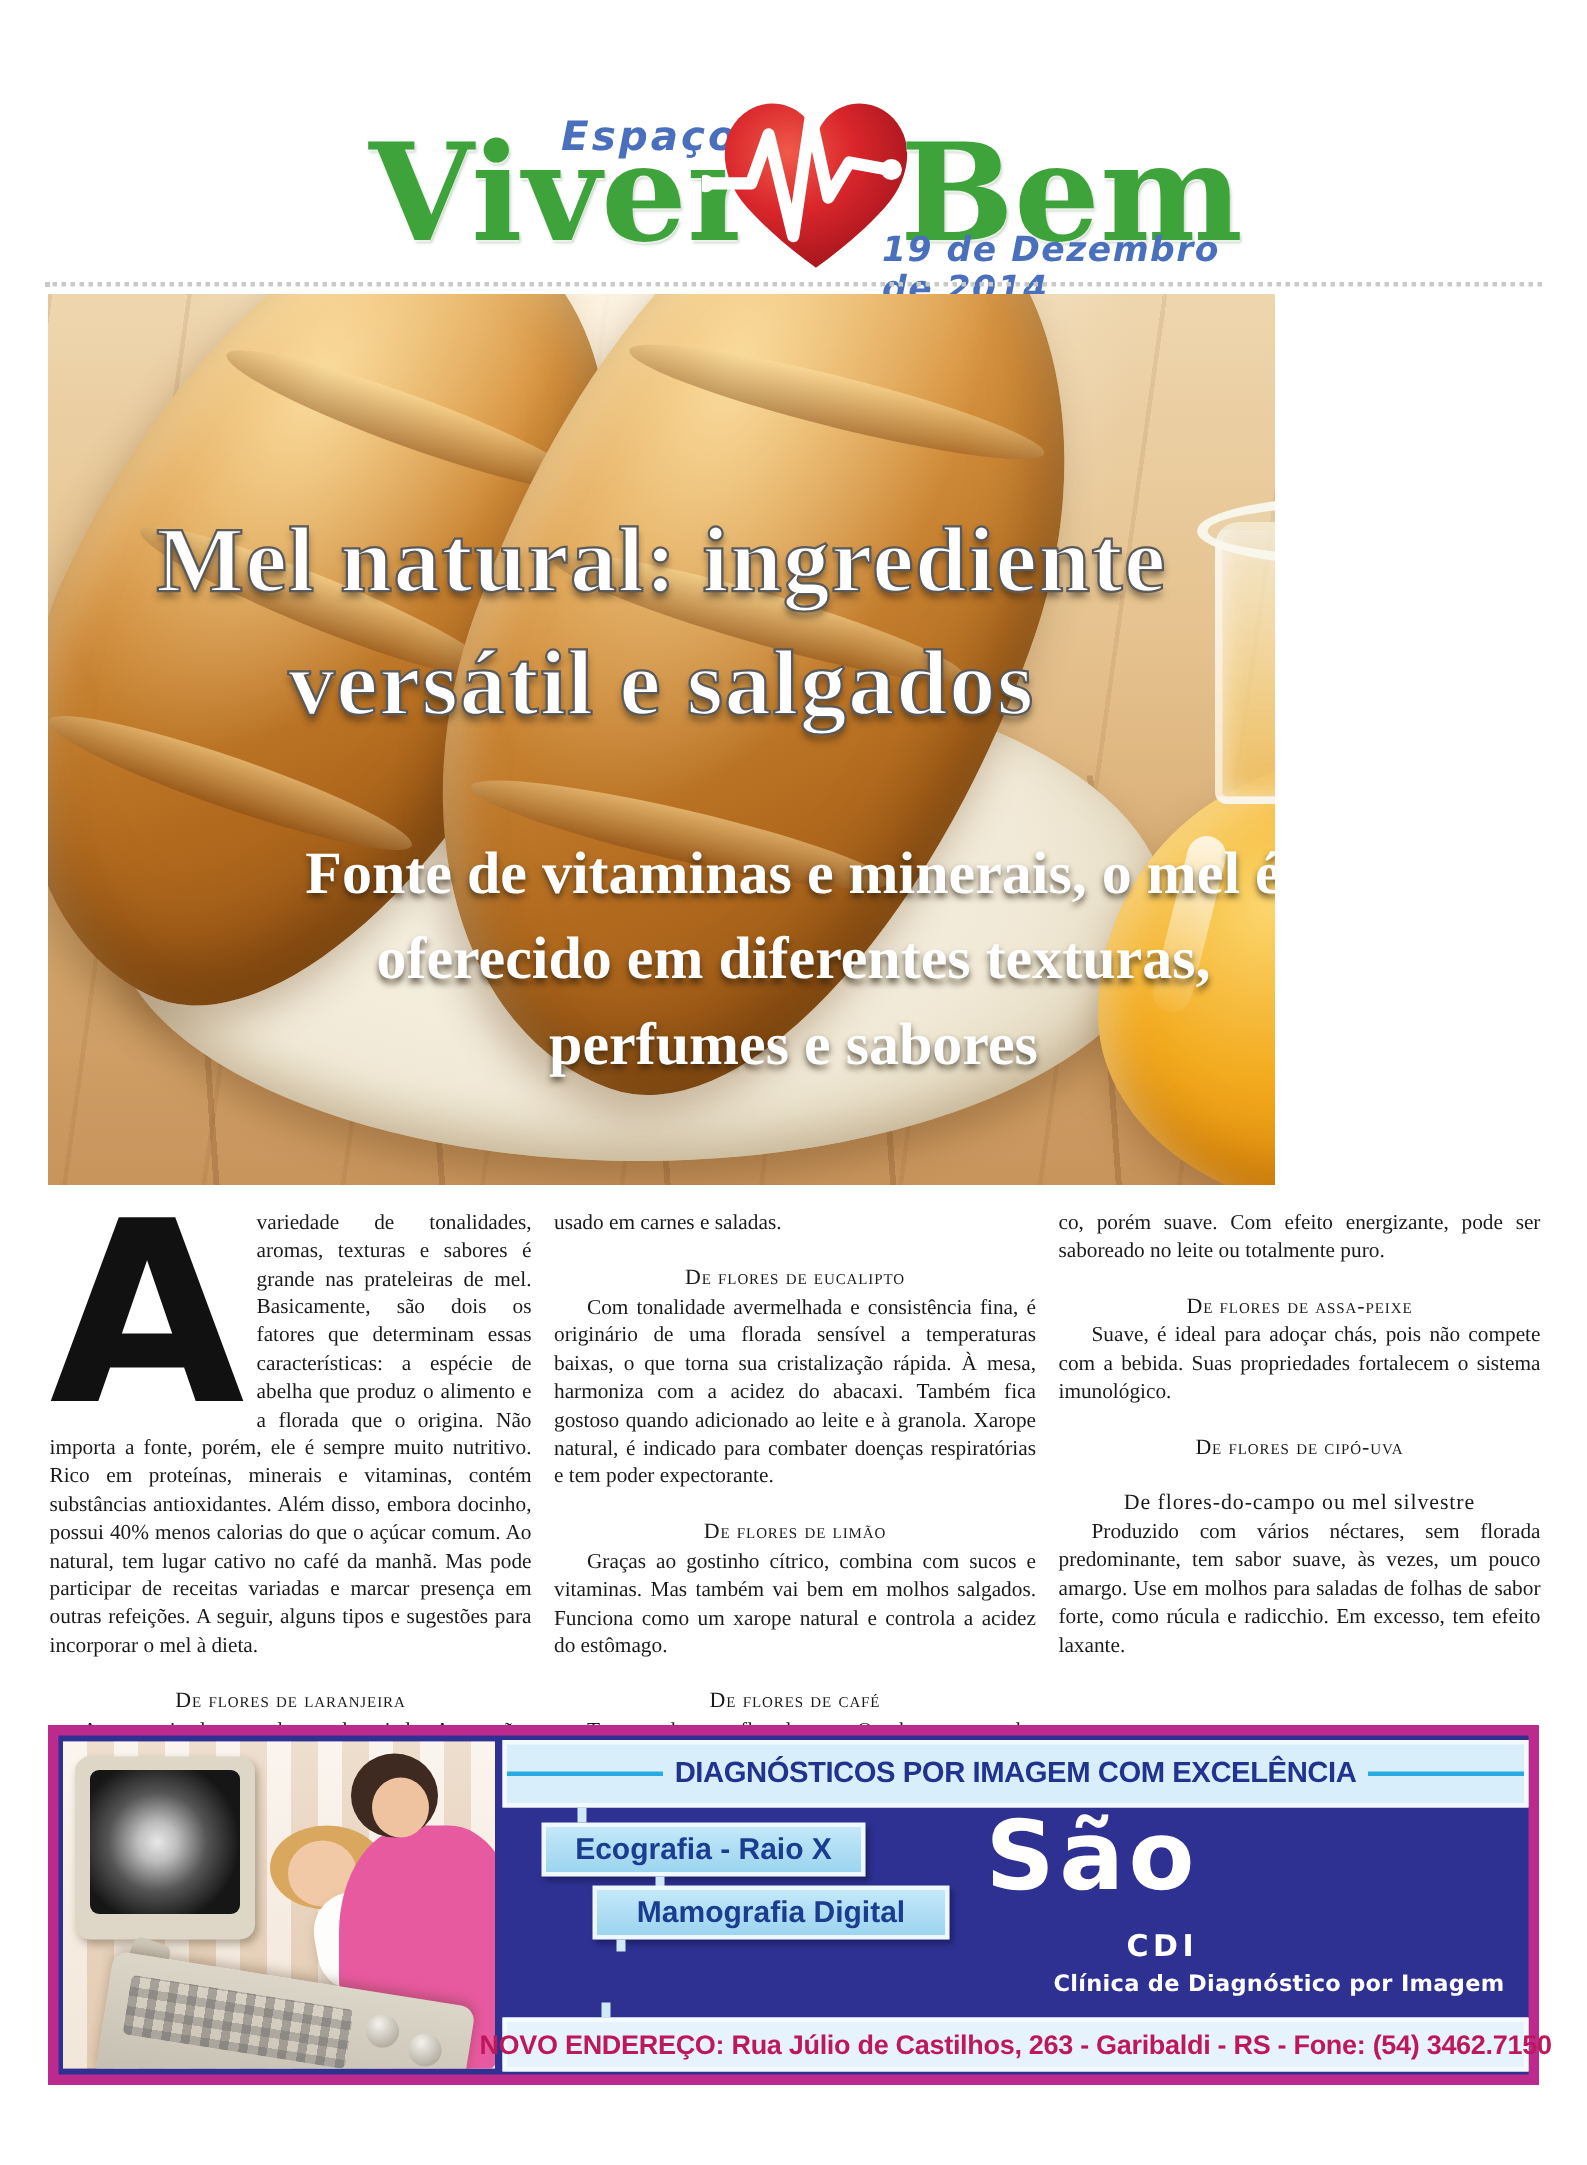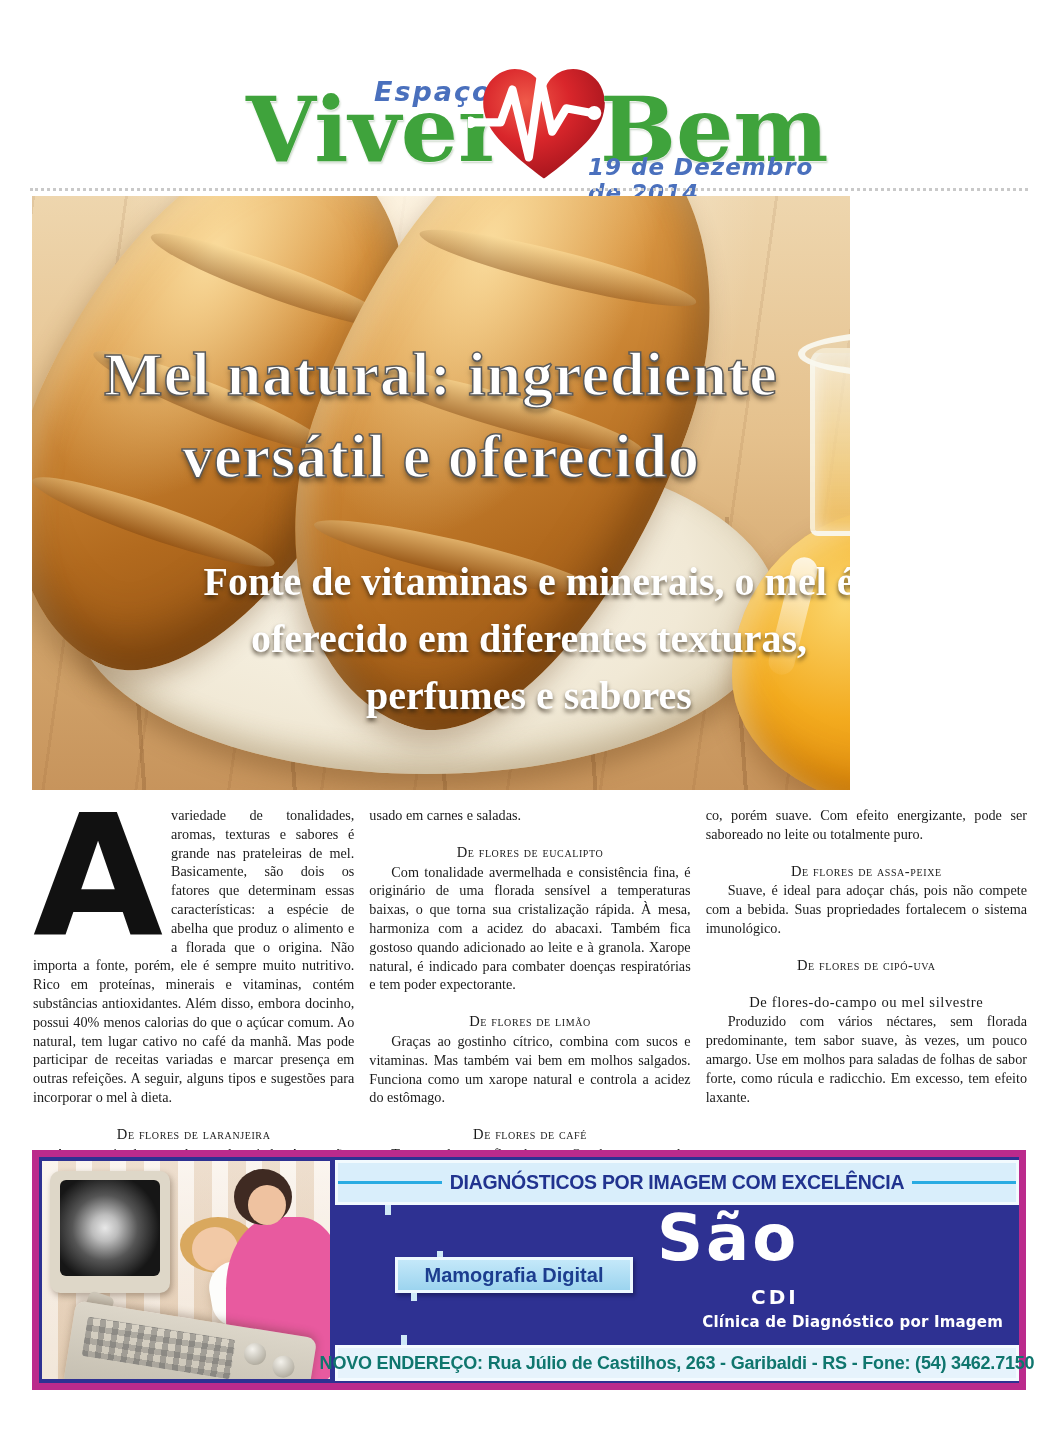--- a/index.html
+++ b/index.html
@@ -216,21 +216,21 @@
     font-family:"DejaVu Sans", sans-serif; font-weight:bold; }
   .lg-sao   { position:absolute; left:52px;  top:-4px; font-size:64px; letter-spacing:3px; }
   .lg-cdi   { position:absolute; left:146px; top:80px; font-size:20px; letter-spacing:3px; }
   .lg-lucas { position:absolute; left:186px; top:34px; font-size:64px; letter-spacing:2px; }
   .lg-tag   { position:absolute; right:2px;  top:108px; font-size:15px; letter-spacing:.2px; }
 
   .ad-address {
     position:absolute; left:296px; top:188px; width:684px; height:36px;
     background:#e6f3fc; border:3px solid #f4fbff;
     display:flex; align-items:center; justify-content:center;
-    color:#0f766e; font-family:"Liberation Sans", sans-serif; font-weight:bold;
+    color:#be185d; font-family:"Liberation Sans", sans-serif; font-weight:bold;
     font-size:18px; letter-spacing:-0.2px; white-space:nowrap;
   }
 </style>
 </head>
 <body>
 
 <div class="page">
 
   <div class="masthead">
     <div class="m-espaco">Espaço</div>
@@ -271,21 +271,21 @@
     <div class="jar-glare"></div>
     <div class="jar-neck">
       <div class="dipper-bar d1"></div>
         <div class="dipper-bar d2"></div>
     </div>
     <div class="jar-rim"></div>
     <div class="dipper-stick"></div>
 
     <div class="hero-title">
       <div>Mel natural: ingrediente</div>
-      <div>versátil e oferecido</div>
+      <div>versátil e salgados</div>
     </div>
     <div class="hero-sub">Fonte de vitaminas e minerais, o mel é oferecido em diferentes texturas, perfumes e sabores</div>
   </div>
 
   <div class="article">
     <div class="col">
       <p class="noindent"><span class="dropcap">A</span><span>variedade de tonalidades, aromas, texturas e sabores é grande nas prateleiras de mel. Basicamente, são dois os fatores que determinam essas características: a espécie de abelha que produz o alimento e a florada que o origina. Não importa a fonte, porém, ele é sempre muito nutritivo. Rico em proteínas, minerais e vitaminas, contém substâncias antioxidantes. Além disso, embora docinho, possui 40% menos calorias do que o açúcar comum. Ao natural, tem lugar cativo no café da manhã. Mas pode participar de receitas variadas e marcar presença em outras refeições. A seguir, alguns tipos e sugestões para incorporar o mel à dieta.</span></p>
       <h4 class="sec-h">De flores de laranjeira</h4>
       <p>A cor varia do amarelo ao alaranjado. As versões mais claras (e mais comuns) têm sabor forte e cítrico. Esse mel faz boa parceria com amêndoas e queijos, podendo ser</p>
     </div>
@@ -329,20 +329,21 @@
         </div>
       </div>
 
       <div class="ad-banner">
         <span class="line"></span>
         <span>DIAGNÓSTICOS POR IMAGEM COM EXCELÊNCIA</span>
         <span class="line"></span>
       </div>
 
       <div class="conn c1"></div>
+      <div class="svc svc1">Ecografia - Raio X</div>
       <div class="conn c2"></div>
       <div class="svc svc2">Mamografia Digital</div>
       <div class="conn c3"></div>
       <div class="conn c4"></div>
 
       <div class="ad-logo">
         <div class="lg-sao">São</div>
         <div class="lg-cdi">CDI</div>
         <div class="lg-tag">Clínica de Diagnóstico por Imagem</div>
       </div>

